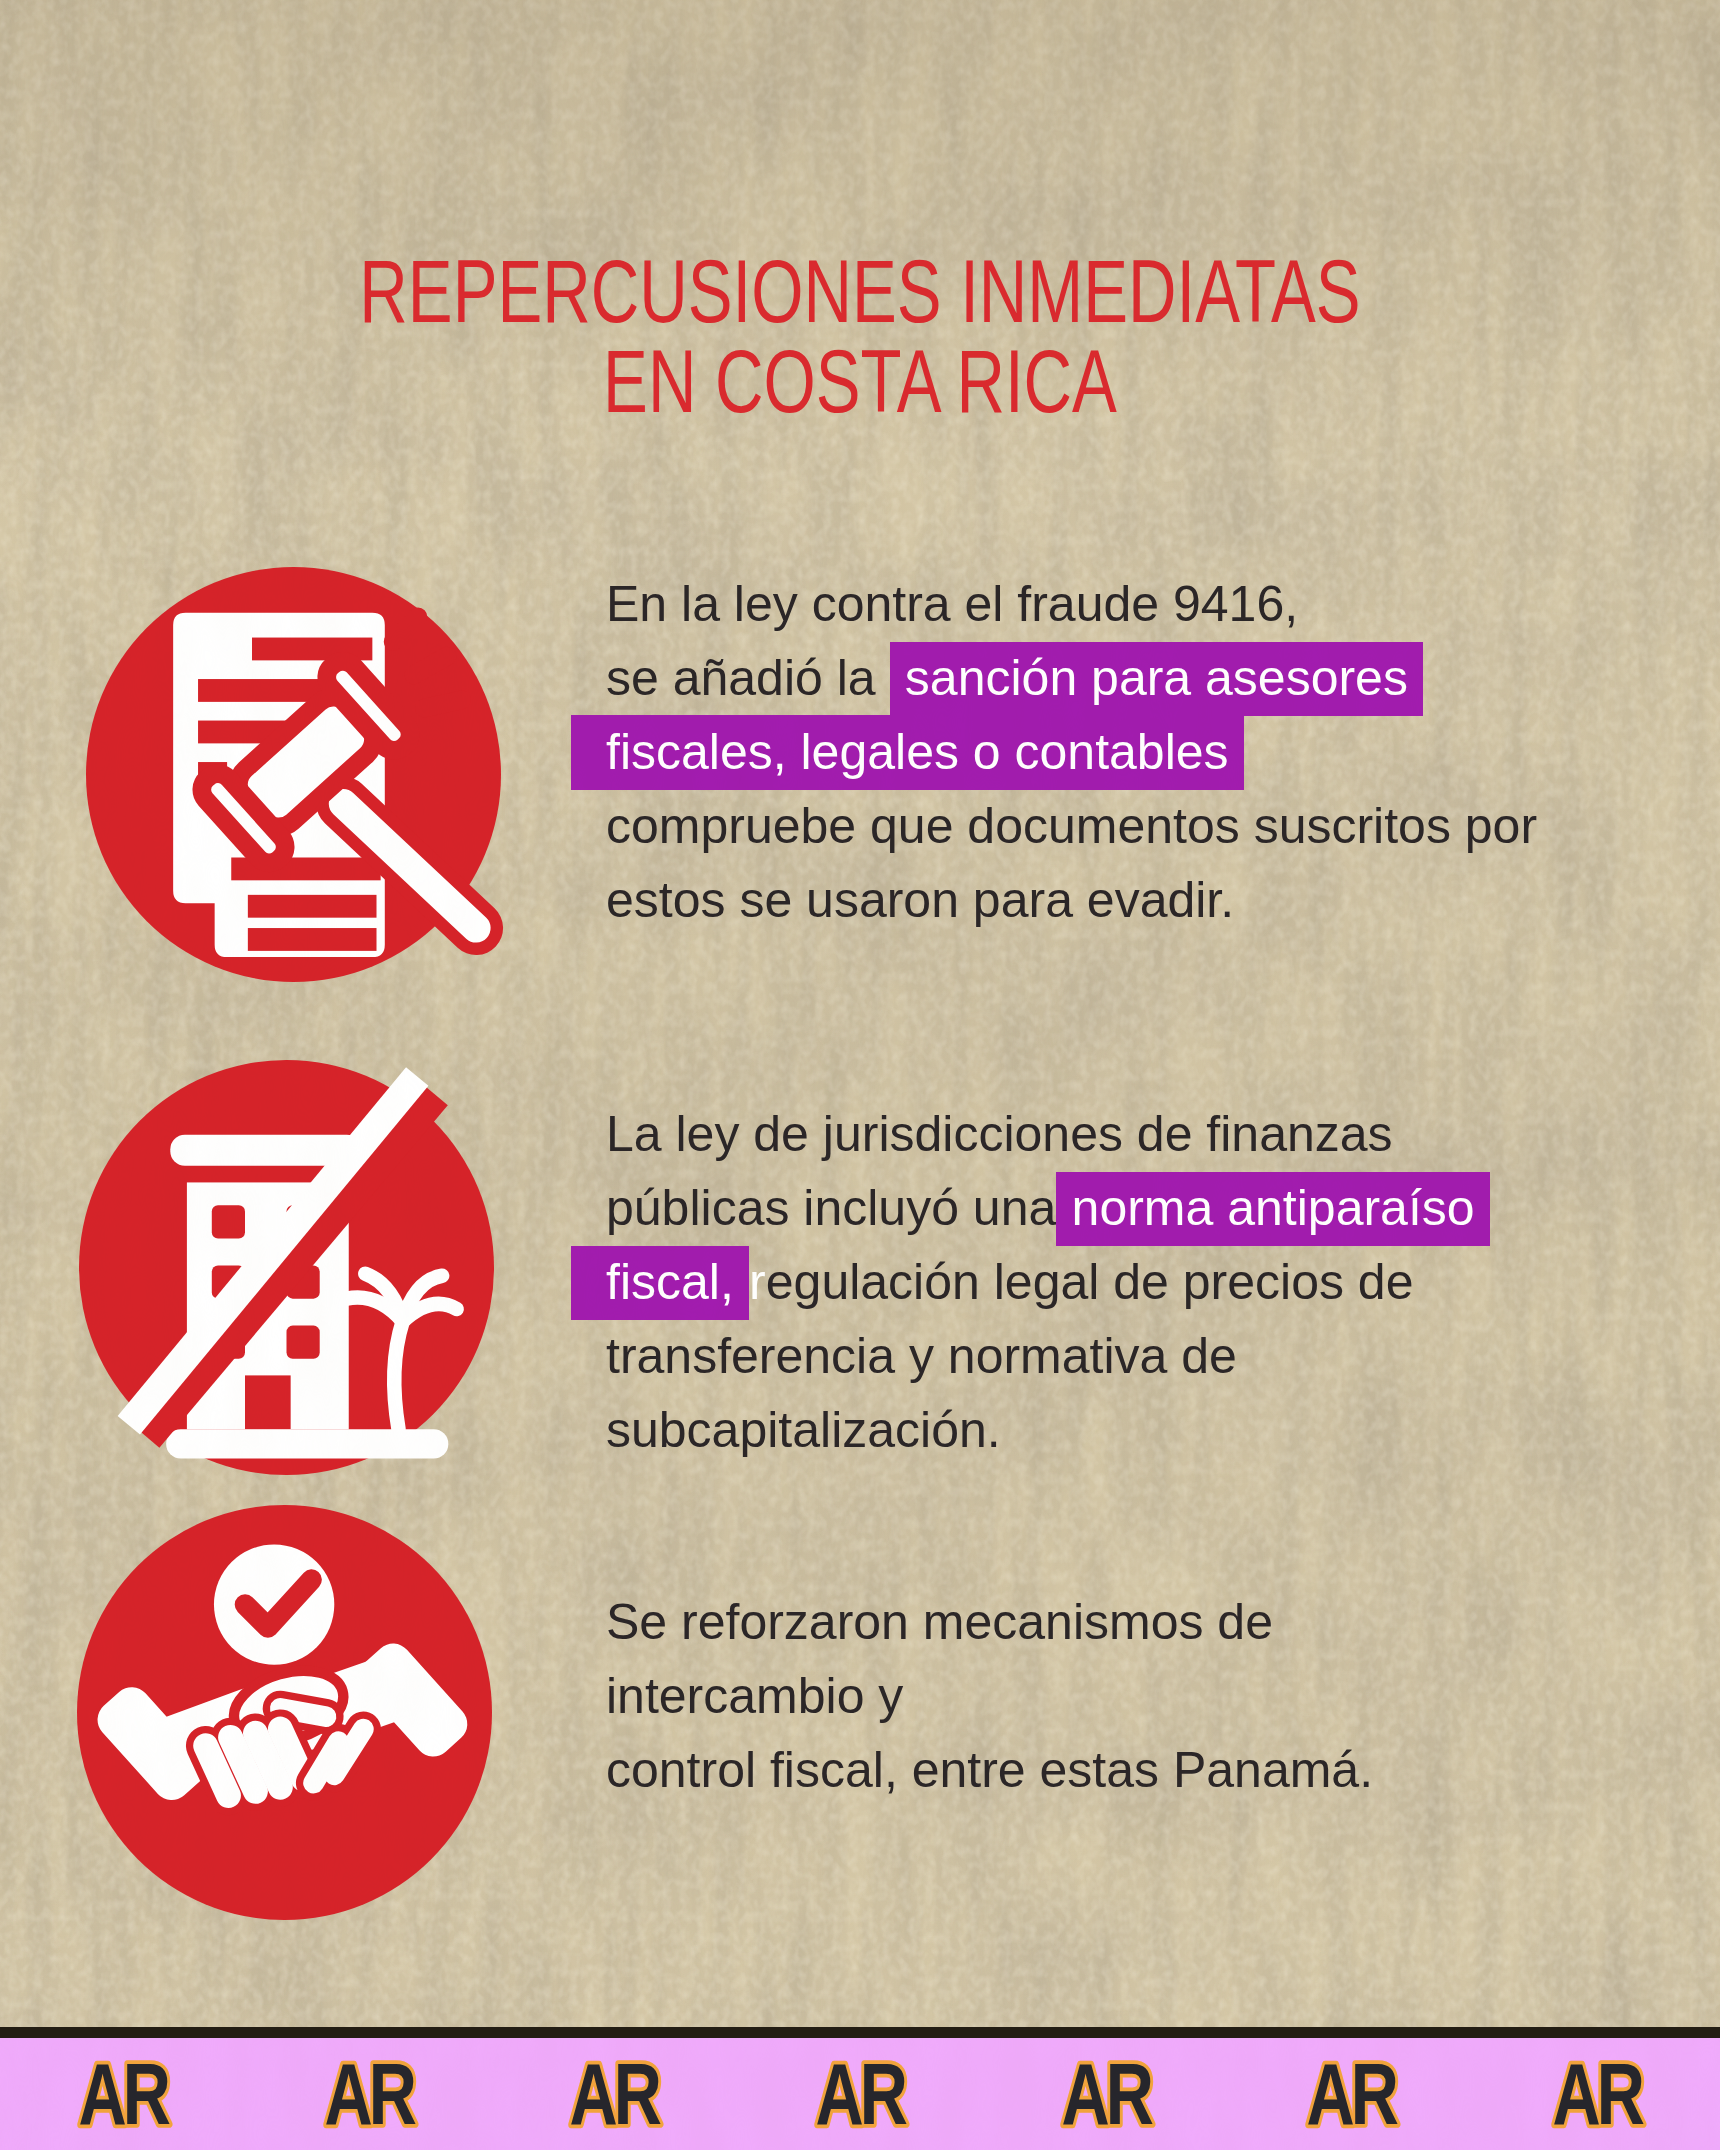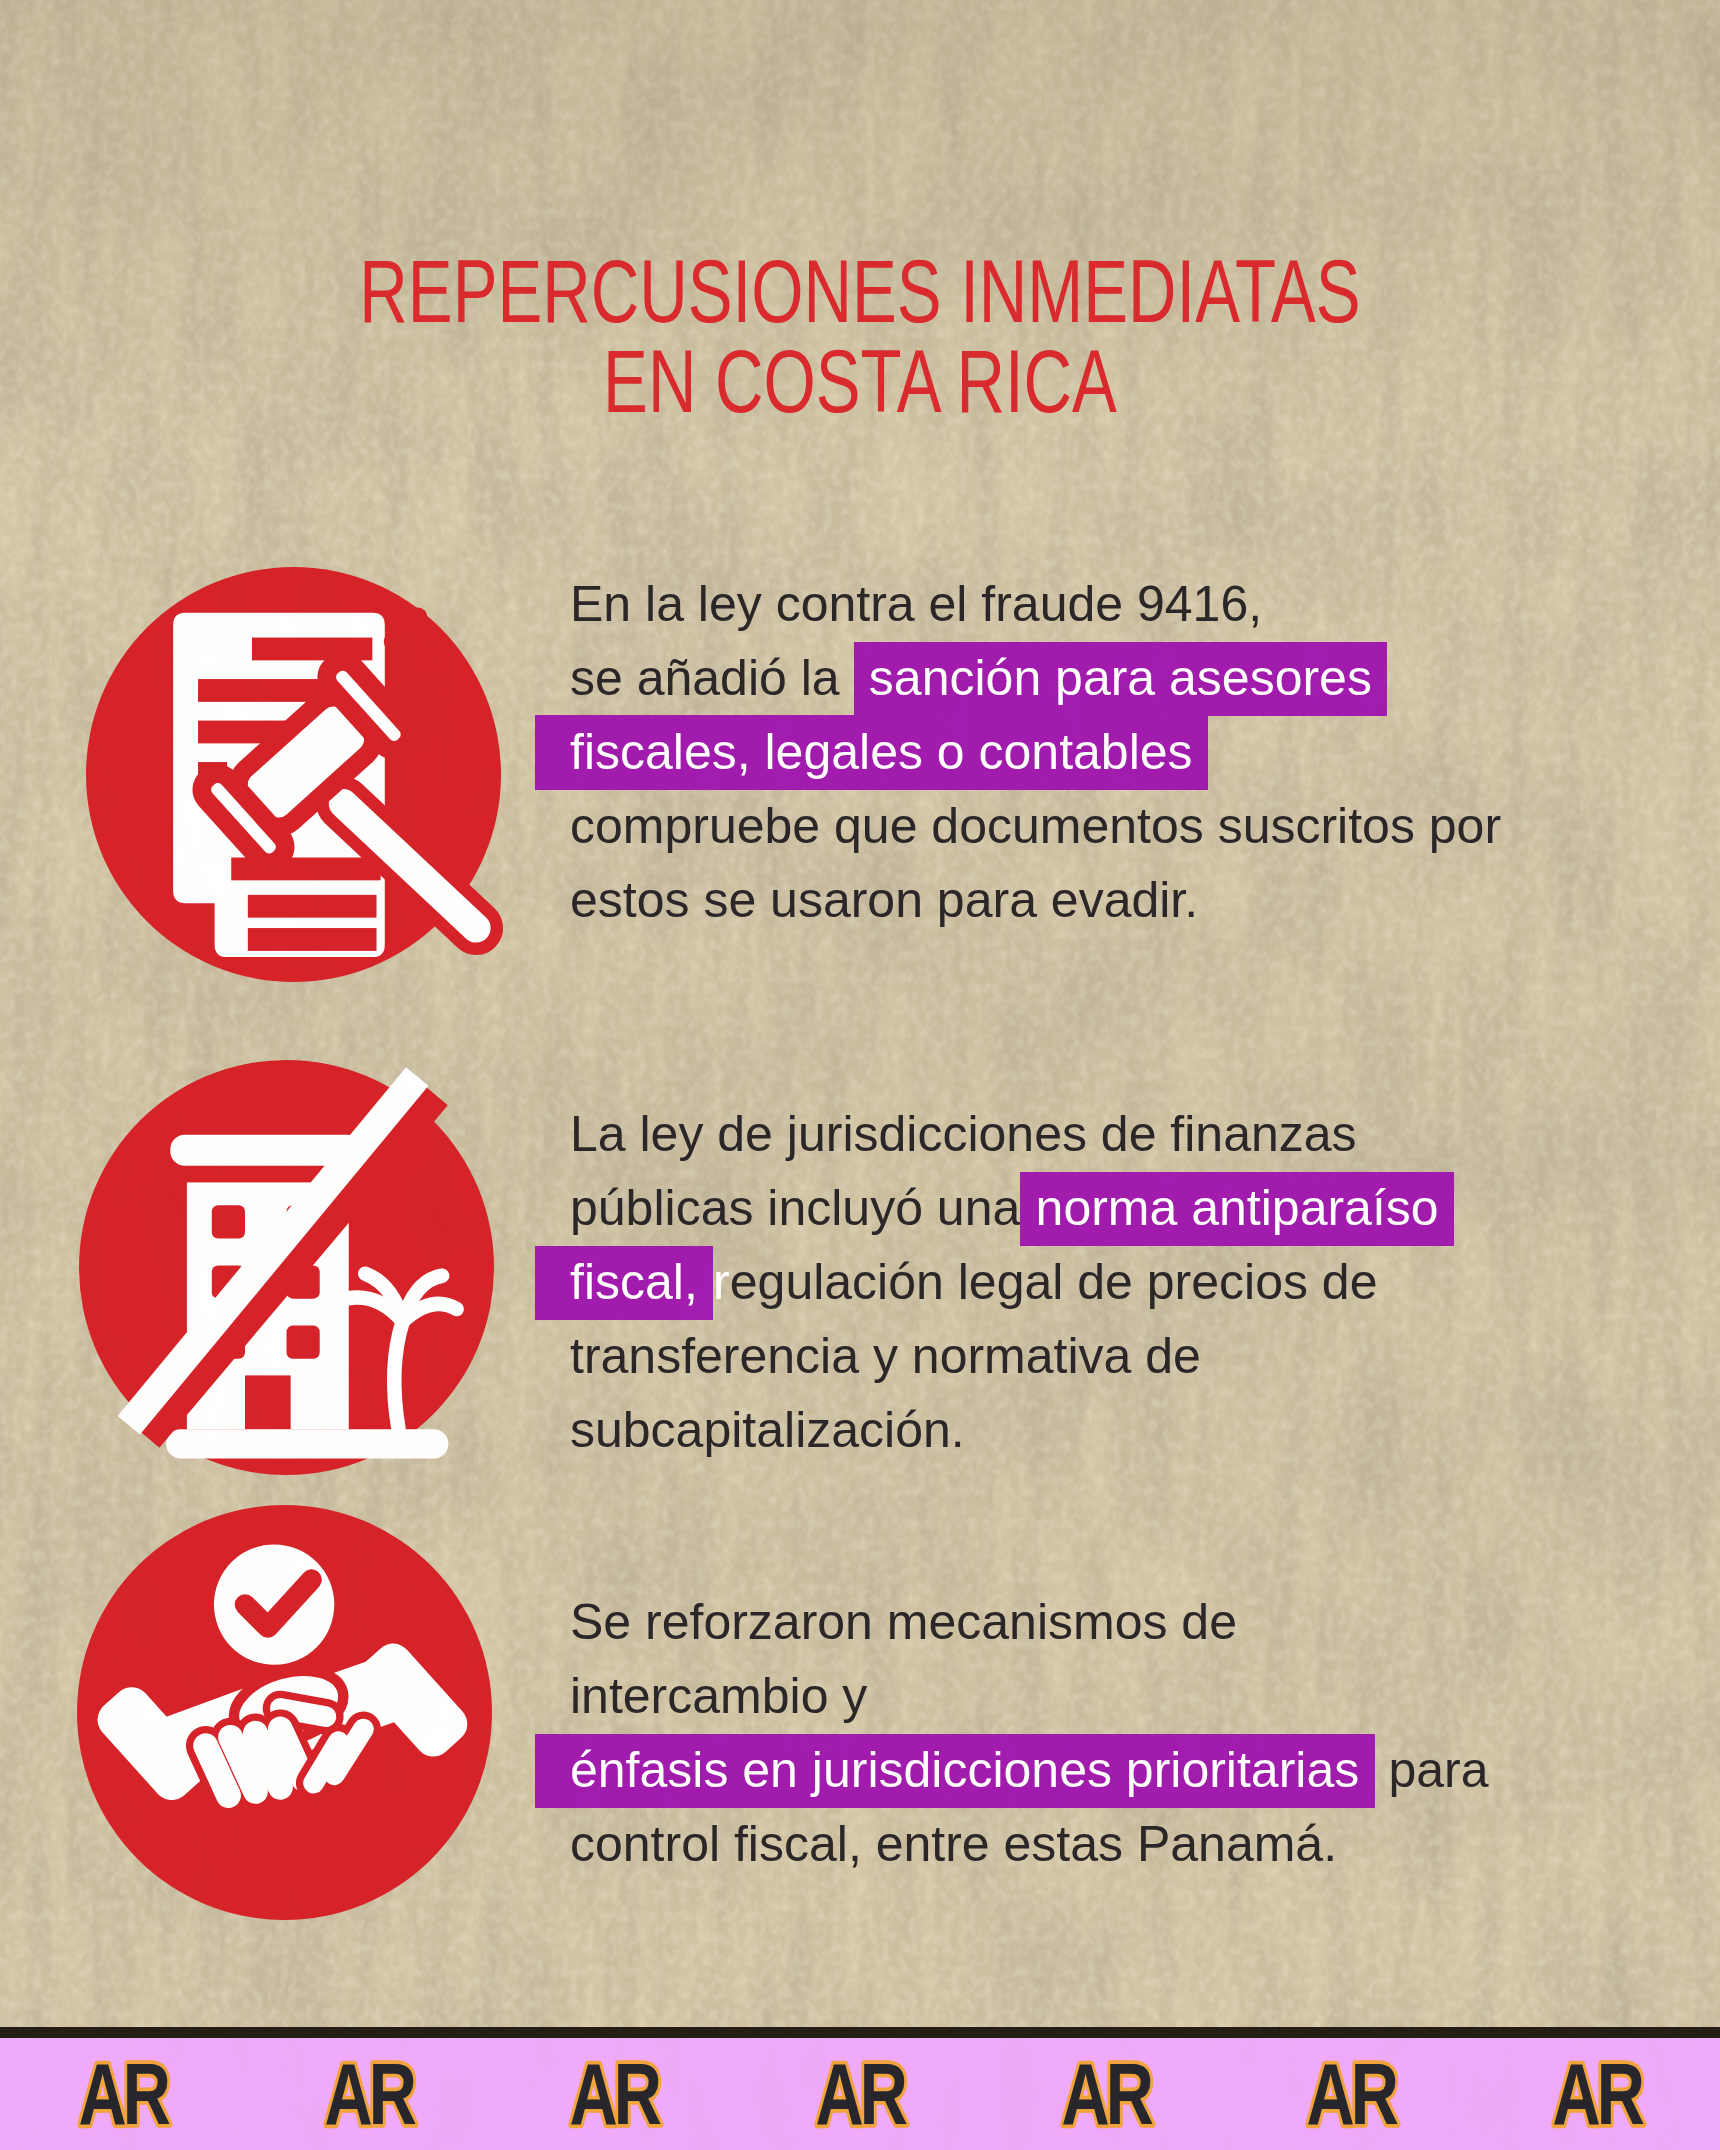--- a/index.html
+++ b/index.html
@@ -30,21 +30,21 @@
   #icon-1{left:3.1px;top:484px;}
   #icon-2{left:-3.8px;top:977px;}
   #icon-3{left:-6.1px;top:1422px;}
   .section-text{
     position:absolute;left:570px;z-index:3;
     font-size:50px;color:#2b2627;
   }
   #section-text-1{top:567px;}
   #section-text-2{top:1097px;}
   #section-text-3{top:1585px;}
-  .text-line{height:74px;display:flex;align-items:baseline;}
+  .text-line{height:74px;display:flex;align-items:baseline;margin-left:36px;}
   .seg{white-space:pre;line-height:74px;}
   .seg.highlight{
     background:#a21caf;color:#ffffff;
     line-height:50px;padding:11.5px 15.3px 13px 15.3px;
   }
   .seg.highlight.lead{padding-left:35px;margin-left:-35px;}
   .seg.white{color:#ffffff;}
   .footer-line{position:absolute;left:0;top:2027px;width:100%;height:10.7px;background:#231d14;z-index:4;}
   .footer{
     position:absolute;left:0;top:2038px;width:100%;height:113px;
@@ -213,24 +213,20 @@
     </div>
   </div>
 <div class="section-text" id="section-text-3">
     <div class="text-line">
       <span class="seg plain">Se reforzaron mecanismos de</span>
     </div>
     <div class="text-line">
       <span class="seg plain">intercambio y </span>
     </div>
     <div class="text-line">
-      <span class="seg highlight lead">énfasis en jurisdicciones prioritarias</span>
-      <span class="seg plain"> para</span>
-    </div>
-    <div class="text-line">
       <span class="seg plain">control fiscal, entre estas Panamá.</span>
     </div>
   </div>
 
 <div class="footer-line"></div>
 <div class="footer">
     <svg class="ar-logo" width="130" height="84" viewBox="0 0 170 110">
     <text x="101" y="84" text-anchor="middle" font-size="104" font-weight="900" letter-spacing="-6" transform="scale(0.84 1.1)" fill="#26262c" stroke="#f2a43c" stroke-width="9" paint-order="stroke" stroke-linejoin="round" font-family="Liberation Sans, sans-serif">AR</text>
   </svg>
     <svg class="ar-logo" width="130" height="84" viewBox="0 0 170 110">

